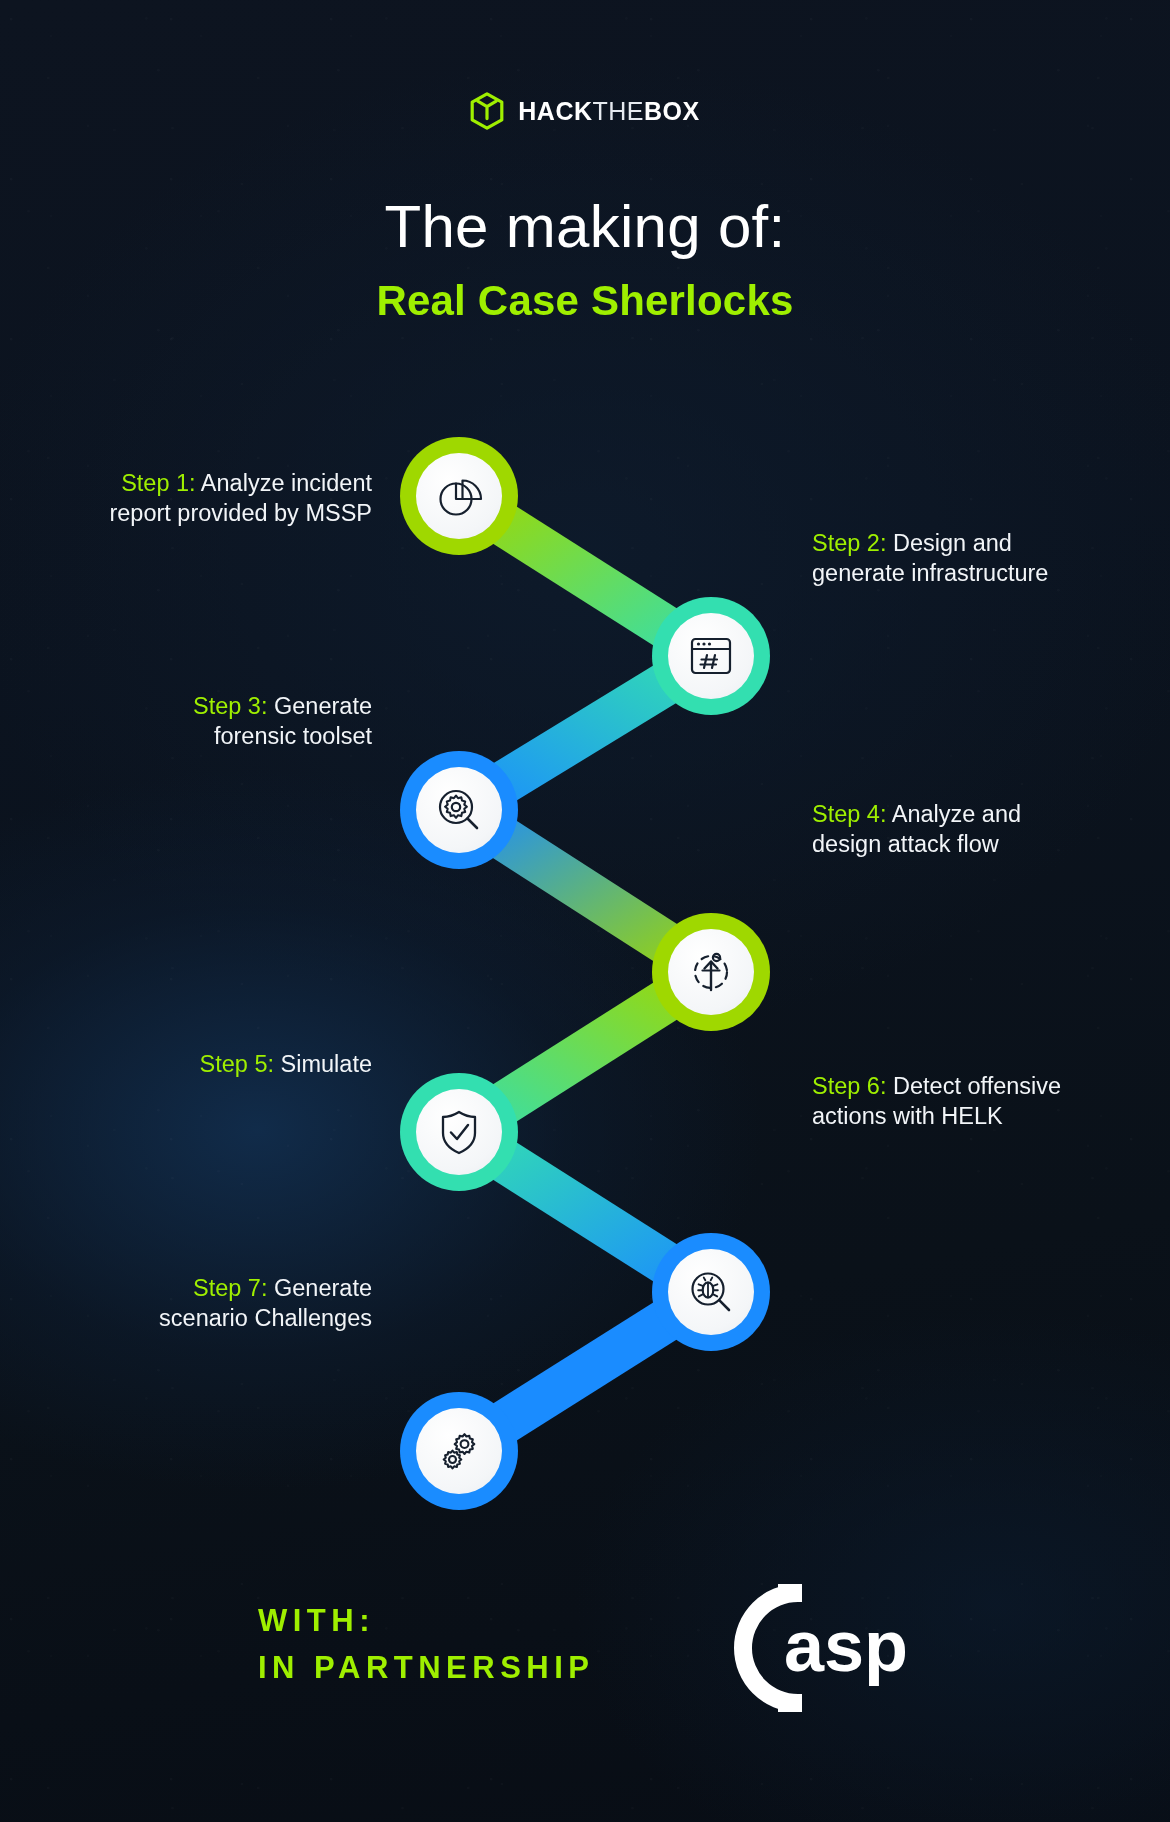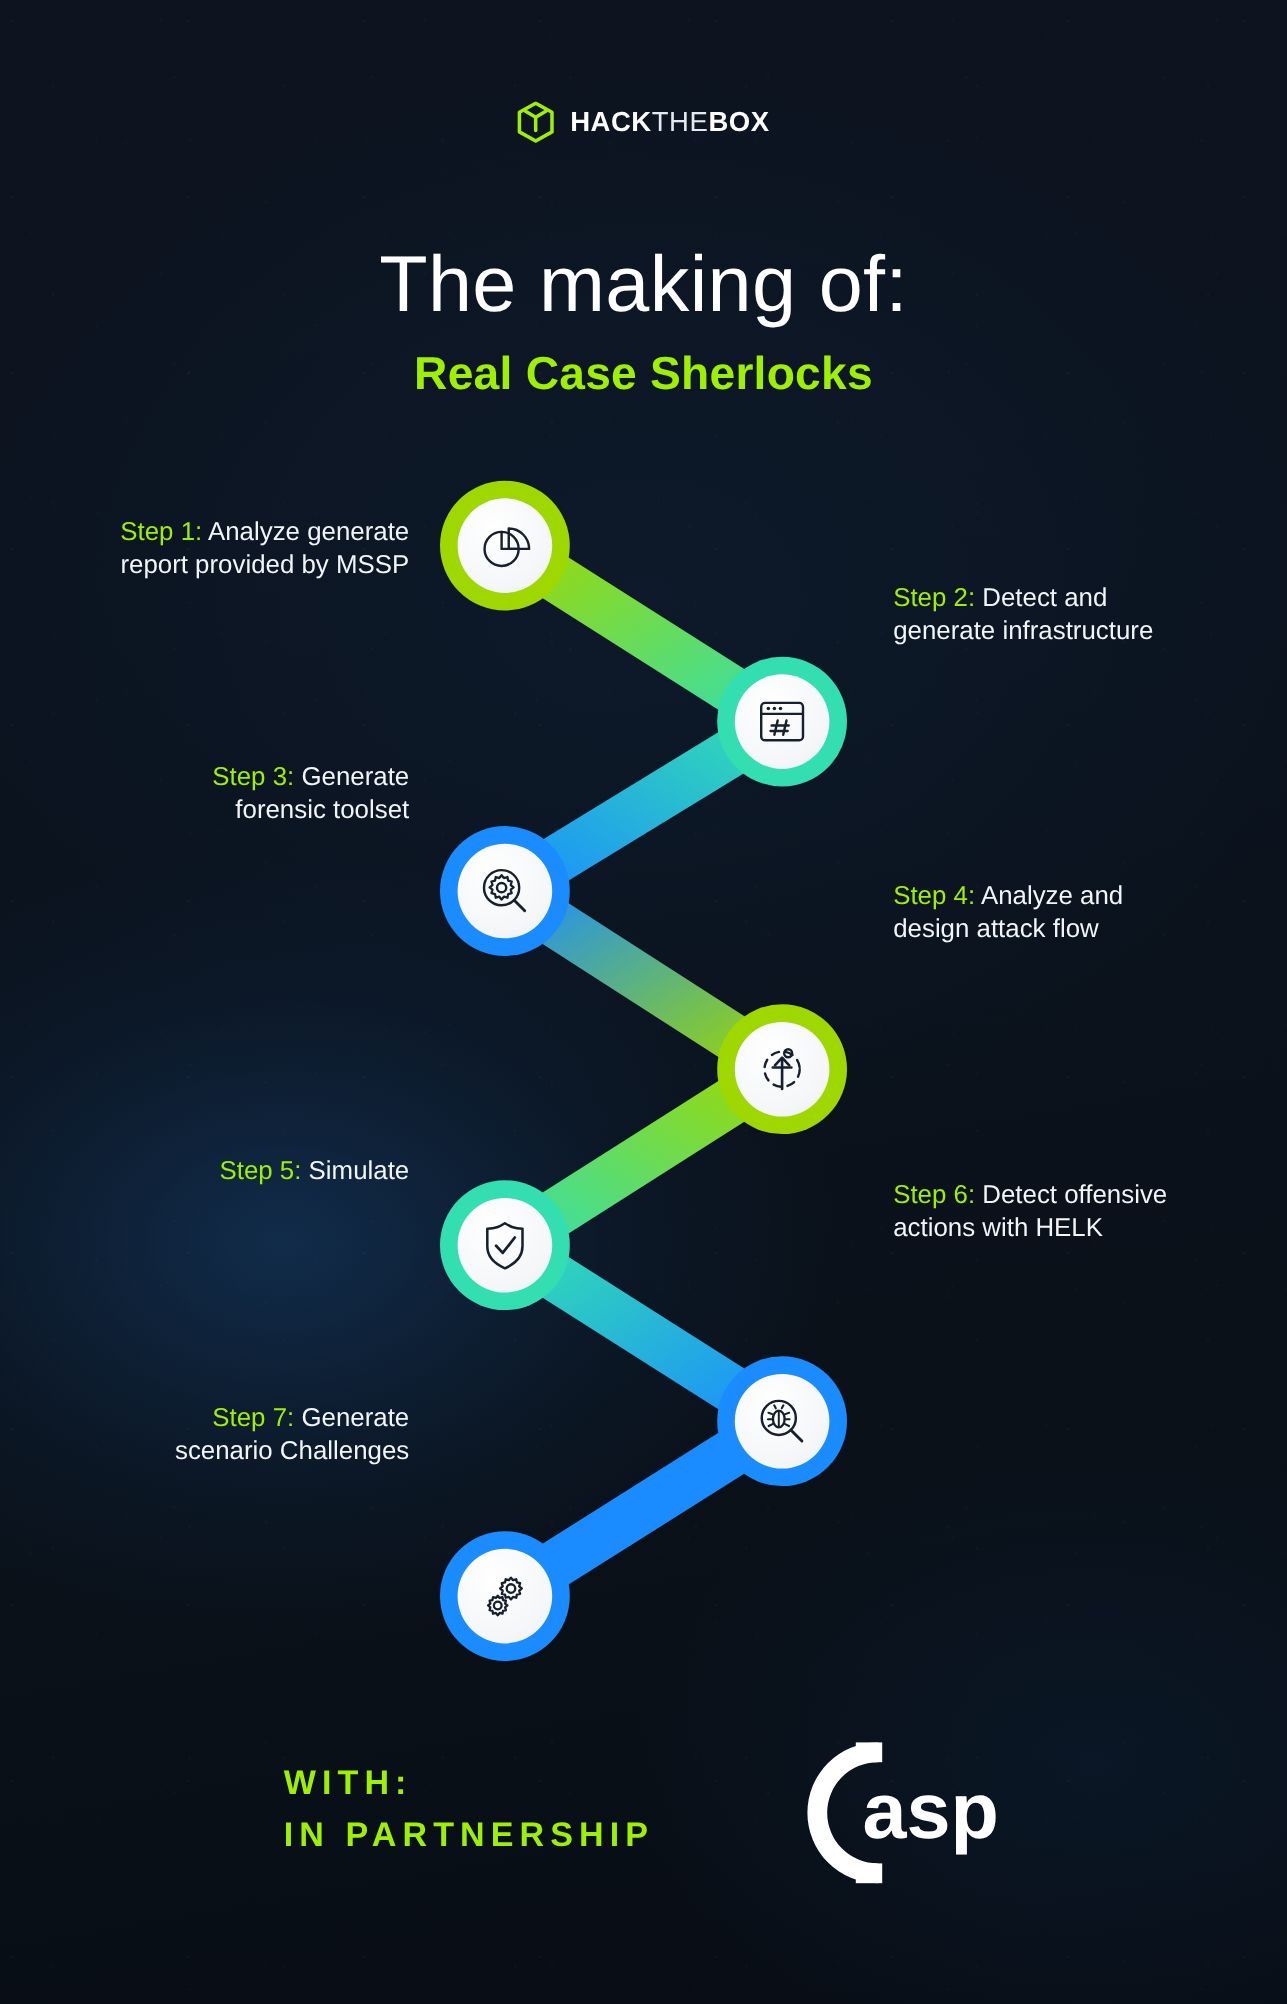--- a/index.html
+++ b/index.html
@@ -65,26 +65,25 @@
   }
   .brand-text .thin { font-weight: 300; color: #e6eaf0; }
 
   .title-block {
     position: absolute;
     top: 195px;
     left: 0; right: 0;
     text-align: center;
   }
   .title-main {
-    font-size: 72px;
+    font-size: 60px;
     font-weight: 300;
     color: #ffffff;
     letter-spacing: 0.3px;
     line-height: 1.08;
-    margin-top: 26px;
   }
   .title-sub {
     margin-top: 18px;
     font-size: 42px;
     font-weight: 700;
     color: #9fef00;
     letter-spacing: 0.2px;
     line-height: 1.1;
   }
 
@@ -220,40 +219,40 @@
         <span>
           <svg width="48" height="48" viewBox="0 0 48 48">
             <circle cx="21" cy="27" r="15.5" fill="none" stroke="#16202e" stroke-width="2.2"></circle>
             <path d="M27.5 8.5 A18.5 18.5 0 0 1 46 27 L27.5 27 Z" fill="none" stroke="#16202e" stroke-width="2.2" stroke-linejoin="round"></path>
             <path d="M21 27 L21 11.5 M21 27 L36.5 27" stroke="#16202e" stroke-width="2.2" stroke-linecap="round" fill="none"></path>
           </svg>
         </span>
       </div>
     </div>
     <div class="label left" style="left:0px; width:372px; top:49px;">
-      <div><span class="step">Step 1:</span><span> Analyze generate</span></div>
+      <div><span class="step">Step 1:</span><span> Analyze incident</span></div>
       <div>report provided by MSSP</div>
     </div>
 
     <div class="node" style="left:652px; top:177px; background:#33dfb0;">
       <div class="disc">
         <span>
           <svg width="48" height="44" viewBox="0 0 48 44">
             <rect x="5" y="5" width="38" height="34" rx="3.5" fill="none" stroke="#16202e" stroke-width="2.2"></rect>
             <line x1="5" y1="15" x2="43" y2="15" stroke="#16202e" stroke-width="2.2"></line>
             <circle cx="11.5" cy="10" r="1.6" fill="#16202e"></circle>
             <circle cx="17" cy="10" r="1.6" fill="#16202e"></circle>
             <circle cx="22.5" cy="10" r="1.6" fill="#16202e"></circle>
             <path d="M20 21 L17 34 M28 21 L25 34 M14.5 25.5 L30 25.5 M13.5 30.5 L29 30.5" stroke="#16202e" stroke-width="2.2" stroke-linecap="round" fill="none"></path>
           </svg>
         </span>
       </div>
     </div>
     <div class="label right" style="left:812px; width:358px; top:109px;">
-      <div><span class="step">Step 2:</span><span> Detect and</span></div>
+      <div><span class="step">Step 2:</span><span> Design and</span></div>
       <div>generate infrastructure</div>
     </div>
 
     <div class="node" style="left:400px; top:331px; background:#1a8cff;">
       <div class="disc">
         <span>
           <svg width="48" height="48" viewBox="0 0 48 48">
             <circle cx="21" cy="21" r="16" fill="none" stroke="#16202e" stroke-width="2.2"></circle>
             <line x1="32.5" y1="32.5" x2="42" y2="42" stroke="#16202e" stroke-width="2.6" stroke-linecap="round"></line>
             <circle cx="21" cy="21" r="4.2" fill="none" stroke="#16202e" stroke-width="2.2"></circle>

